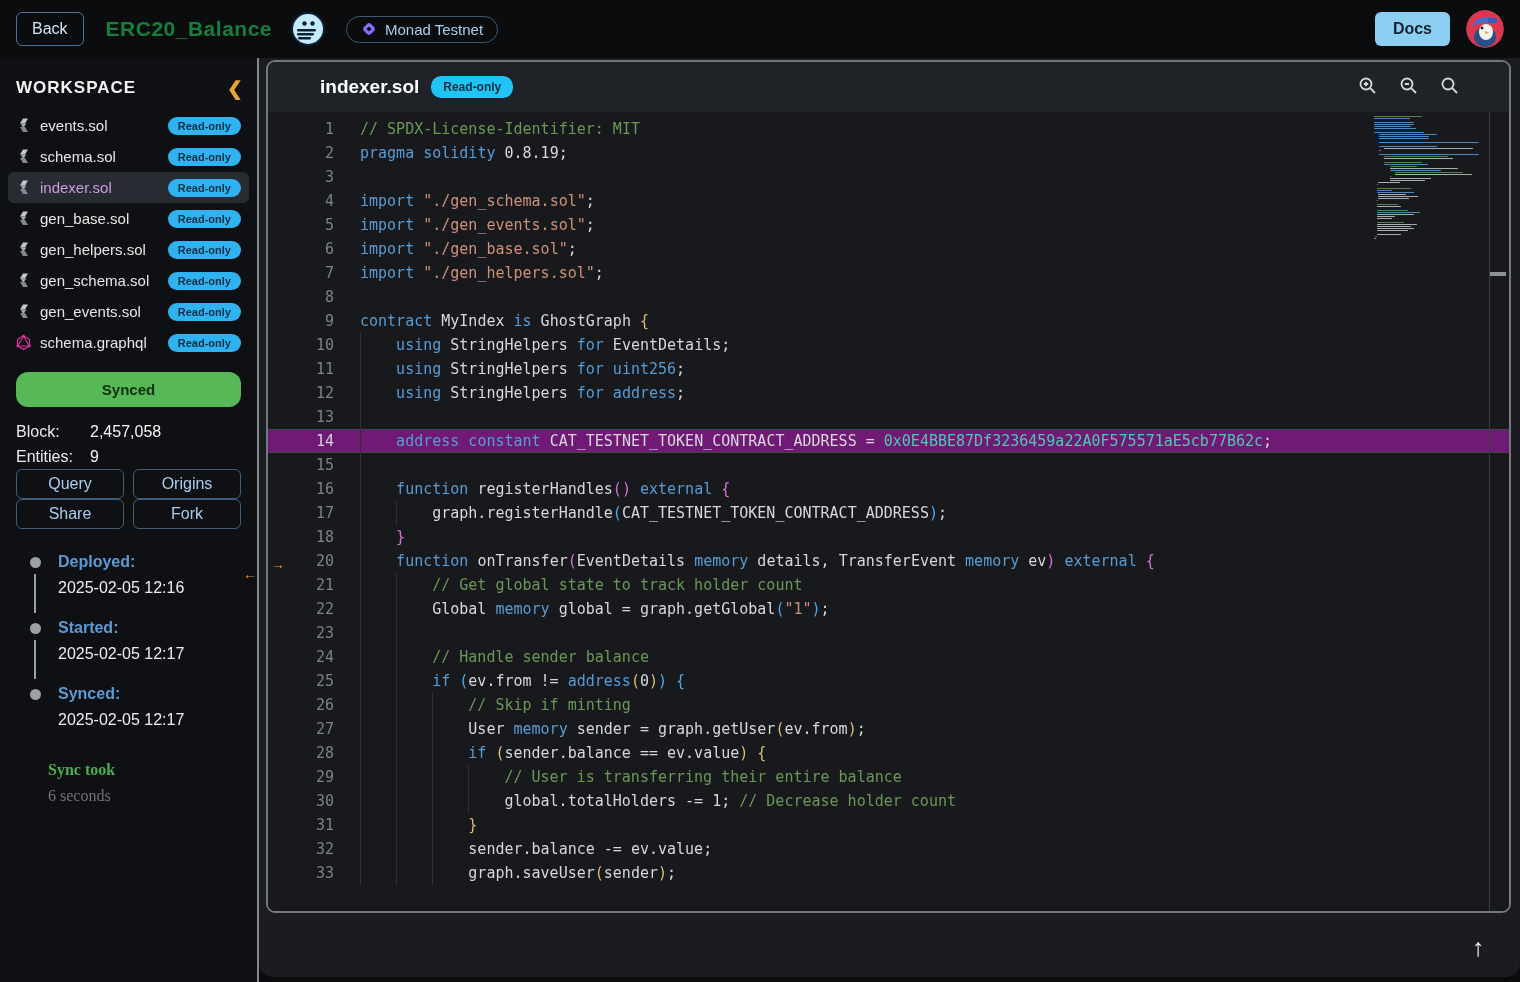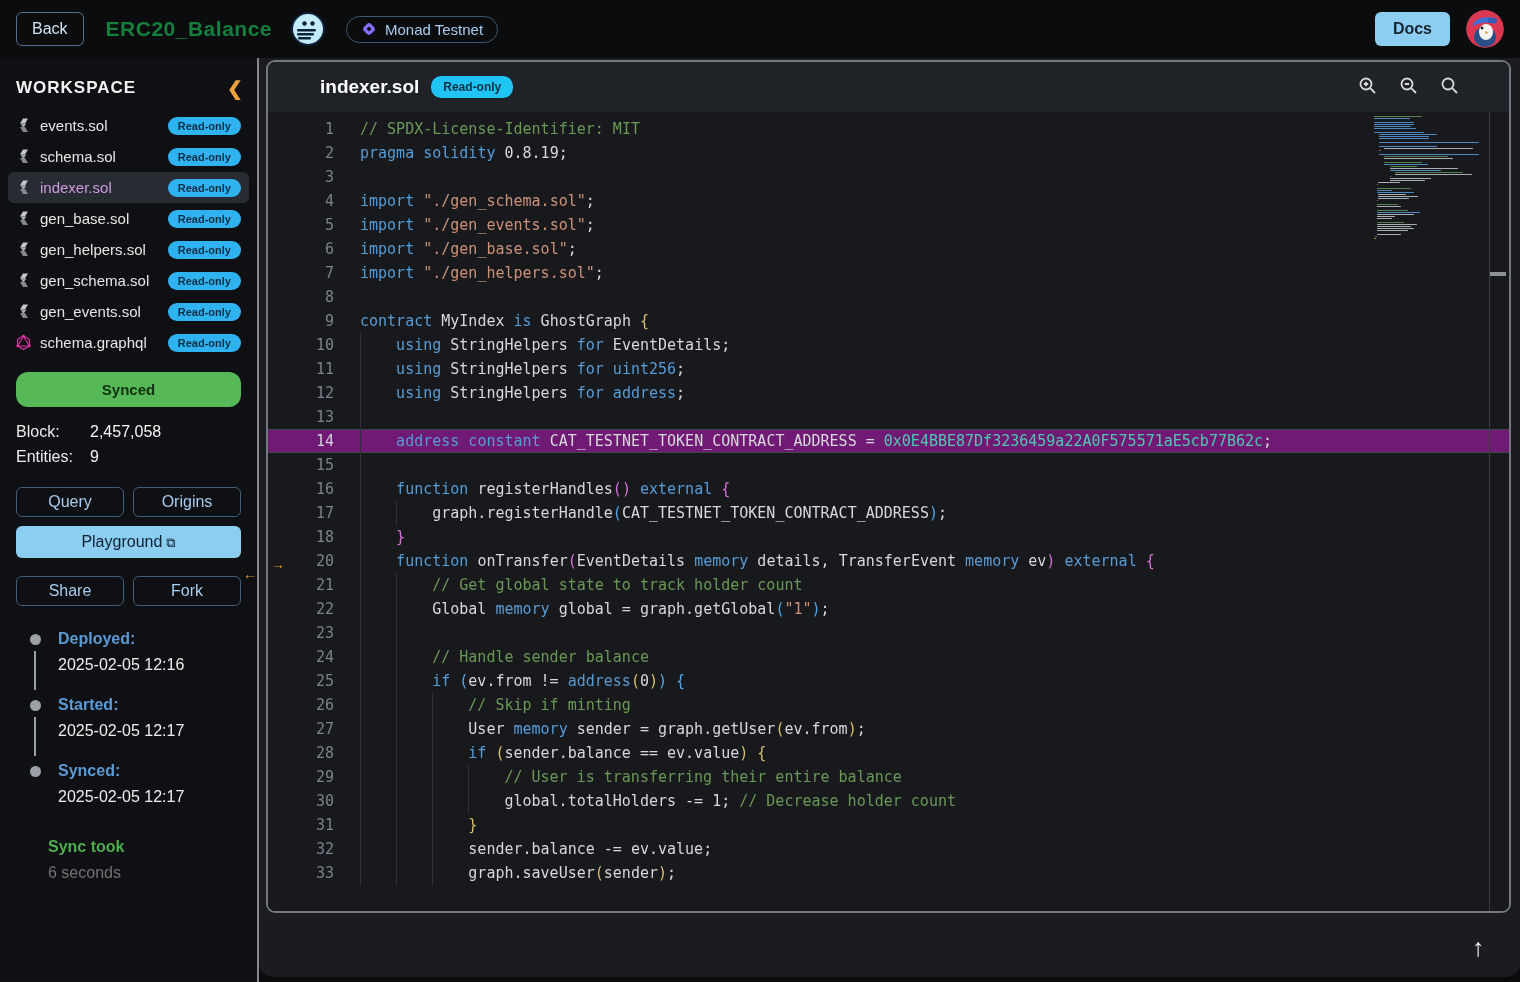--- a/index.html
+++ b/index.html
@@ -34,35 +34,35 @@
   .file-icon { width:15px; height:17px; margin-right:9px; flex:none; }
   .file-name { color:#e6e6e6; font-size:15px; flex:1; white-space:nowrap; }
   .file-row.sel .file-name { color:#d09ae0; }
   .ro-badge { background:#2fb3f0; color:#0d2e45; font-size:11px; font-weight:bold;
     border-radius:9px; padding:3px 10px; }
   .synced-pill { margin:12px 16px 12px 16px; height:35px; background:#57b857; border-radius:12px;
     color:#10300f; font-size:15px; font-weight:bold; display:flex; align-items:center; justify-content:center; cursor:default; }
   .stat-row { padding:0 16px; height:25px; display:flex; align-items:center; }
   .stat-label { color:#ececec; font-size:16px; width:74px; }
   .stat-value { color:#f4f4f4; font-size:16px; }
-  .btn-grid { display:grid; grid-template-columns:1fr 1fr; gap:9px; margin:18px 16px 0 16px; }
+  .btn-grid { display:grid; grid-template-columns:1fr 1fr; gap:9px; margin:0 16px 0 16px; }
   .side-btn { height:30px; border:1px solid #3e5e7c; border-radius:6px; background:transparent;
     color:#a9cdee; font-size:16px; cursor:pointer; }
   .playground-btn { margin:9px 16px 0 16px; height:32px; width:calc(100% - 32px);
     background:#8ccdf2; border:none; border-radius:6px; color:#10202e; font-size:16px; cursor:pointer; }
   .ext-icon { font-size:13px; margin-left:4px; }
   .timeline { margin:24px 0 0 30px; }
   .tl-item { display:grid; grid-template-columns:28px 1fr; }
   .tl-dotcol { display:flex; flex-direction:column; align-items:flex-start; }
   .tl-dot { width:11px; height:11px; border-radius:50%; background:#9aa0a6; margin-top:4px; }
   .tl-line { width:2px; background:#9aa0a6; flex:1; margin:6px 0 6px 4px; min-height:28px; }
   .tl-item:last-child .tl-line { display:none; }
   .tl-label { color:#5b9bd5; font-size:16px; font-weight:bold; }
   .tl-time { color:#ececec; font-size:16px; margin-top:8px; padding-bottom:22px; }
-  .sync-took { margin:10px 0 0 48px; }
+  .sync-took { margin:10px 0 0 48px;font-family:Liberation Serif, serif; }
   .sync-took-label { color:#4cae4c; font-size:16px; font-weight:bold; }
   .sync-took-value { color:#737373; font-size:16px; margin-top:8px; }
 
   
   .v-divider { position:absolute; left:257px; top:58px; bottom:0; width:2px; background:#84878c; }
   .resize-handle { position:absolute; left:243px; top:559px; width:42px; color:#e8932c;
     font-size:14px; font-weight:bold; line-height:10px; cursor:col-resize; z-index:5; }
   .resize-handle div:first-child { text-align:right; }
   .resize-handle div:last-child { text-align:left; }
 
@@ -233,21 +233,20 @@
     </div>
     <div class="stat-row">
       <span class="stat-label">Entities:</span>
       <span class="stat-value">9</span>
     </div>
 
     <div class="btn-grid">
       <button class="side-btn">Query</button>
       <button class="side-btn">Origins</button>
     </div>
-    <button class="playground-btn"><span>Playground</span><span class="ext-icon">⧉</span></button>
     <div class="btn-grid">
       <button class="side-btn">Share</button>
       <button class="side-btn">Fork</button>
     </div>
 
     <div class="timeline" id="timeline">
         <div class="tl-item">
           <div class="tl-dotcol">
             <div class="tl-dot"></div>
             <div class="tl-line"></div>

